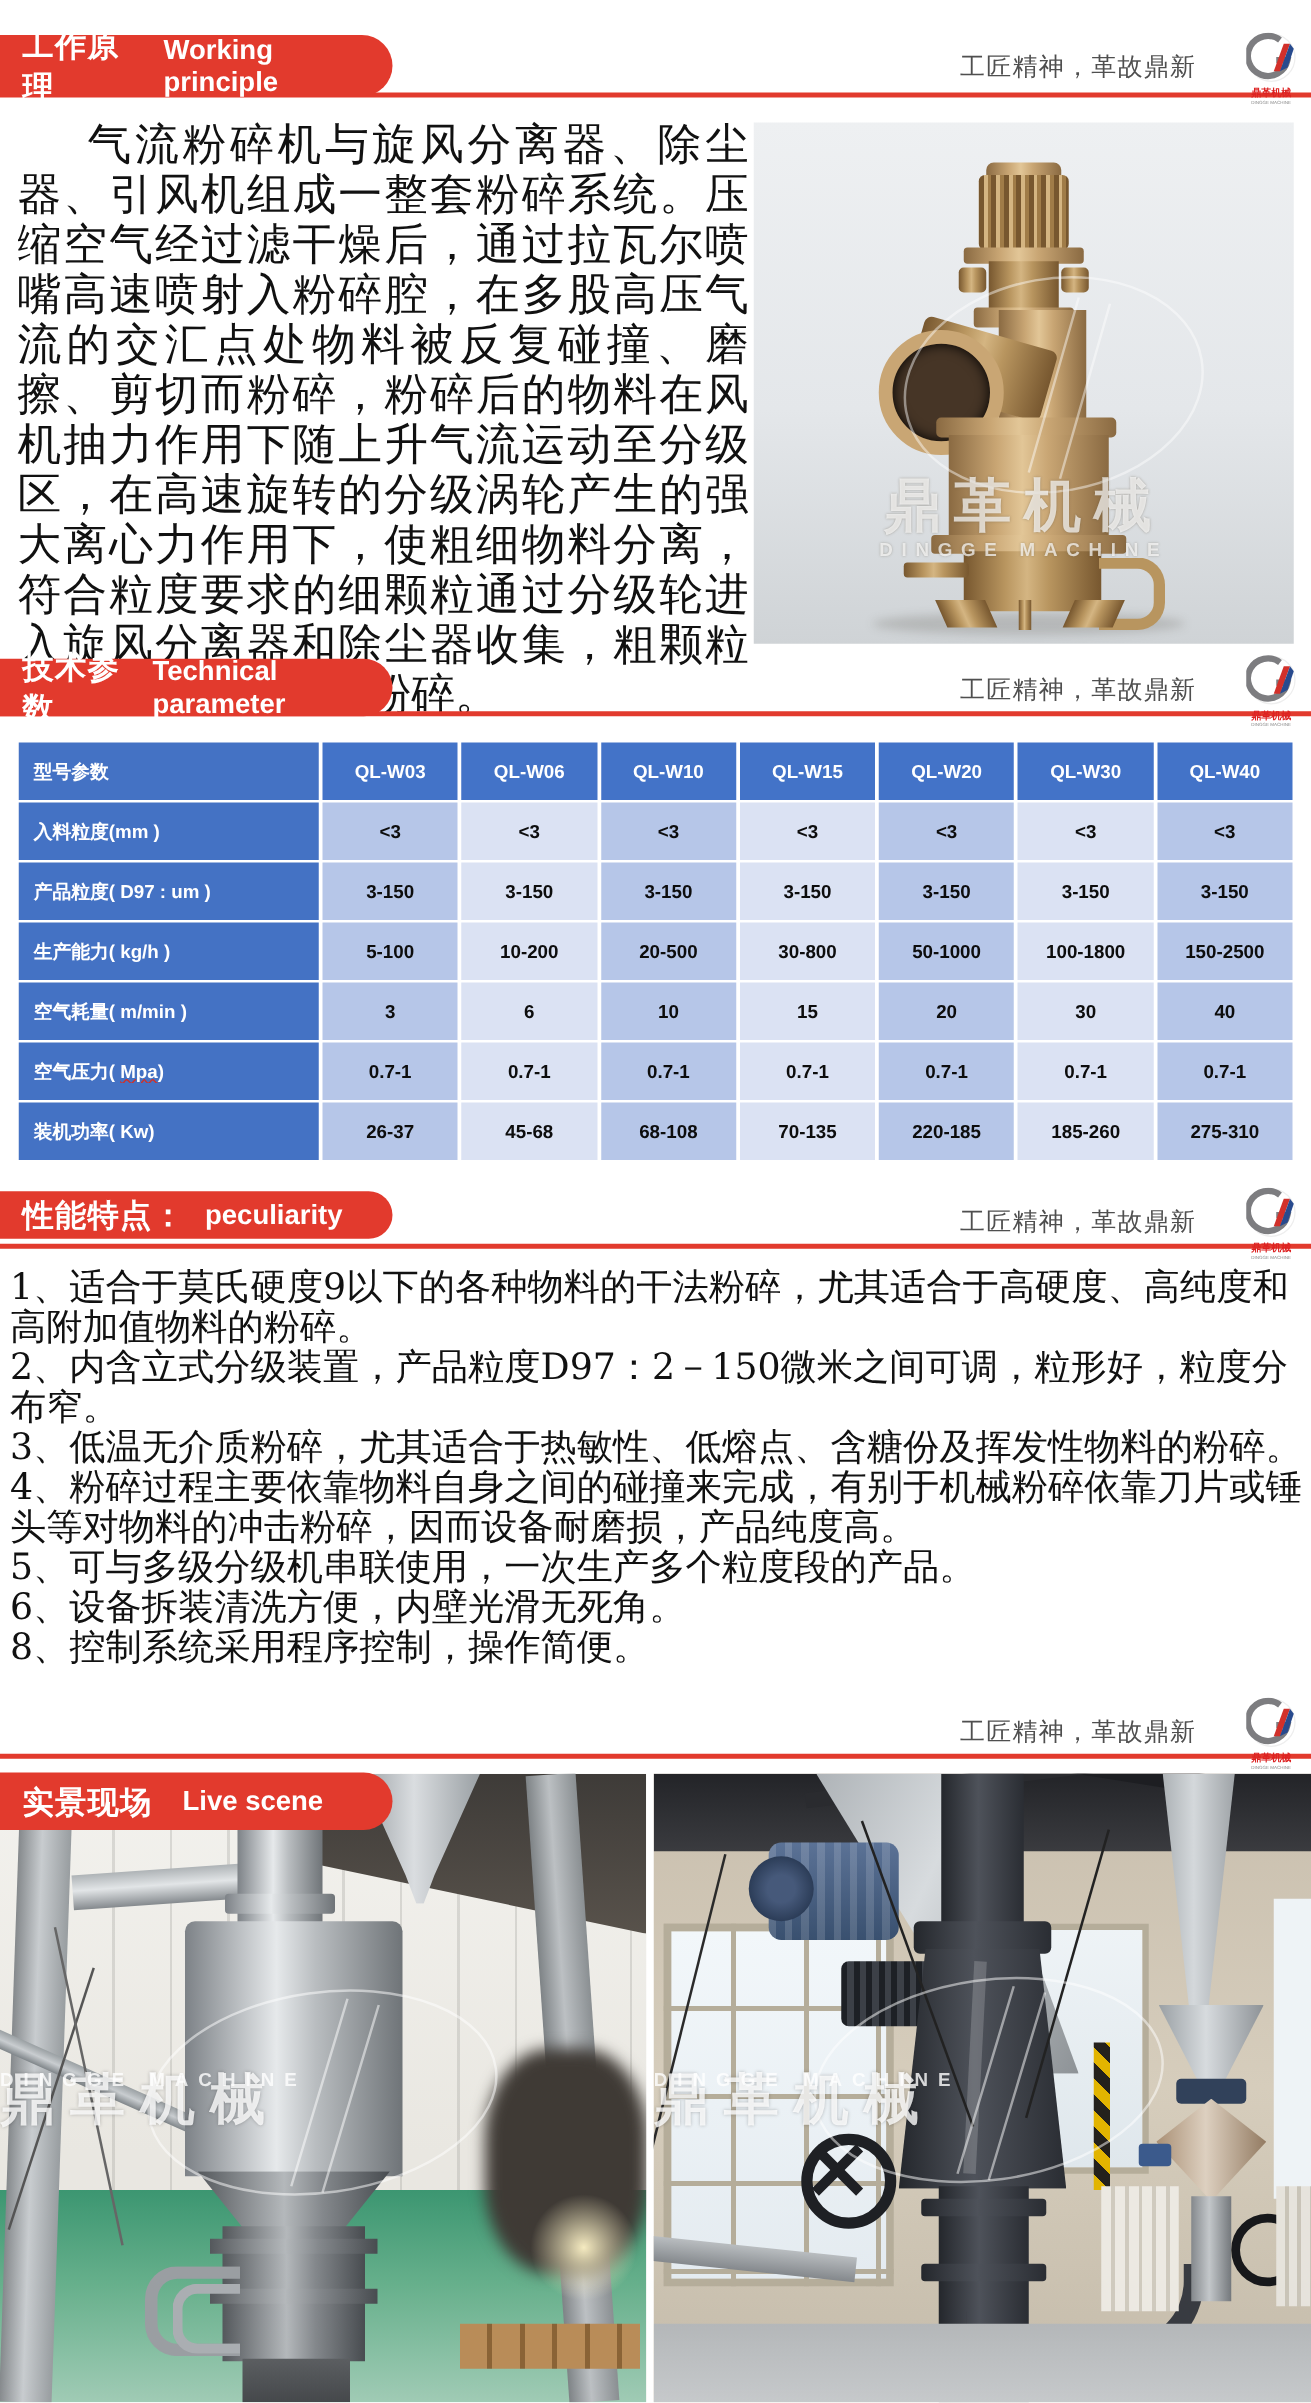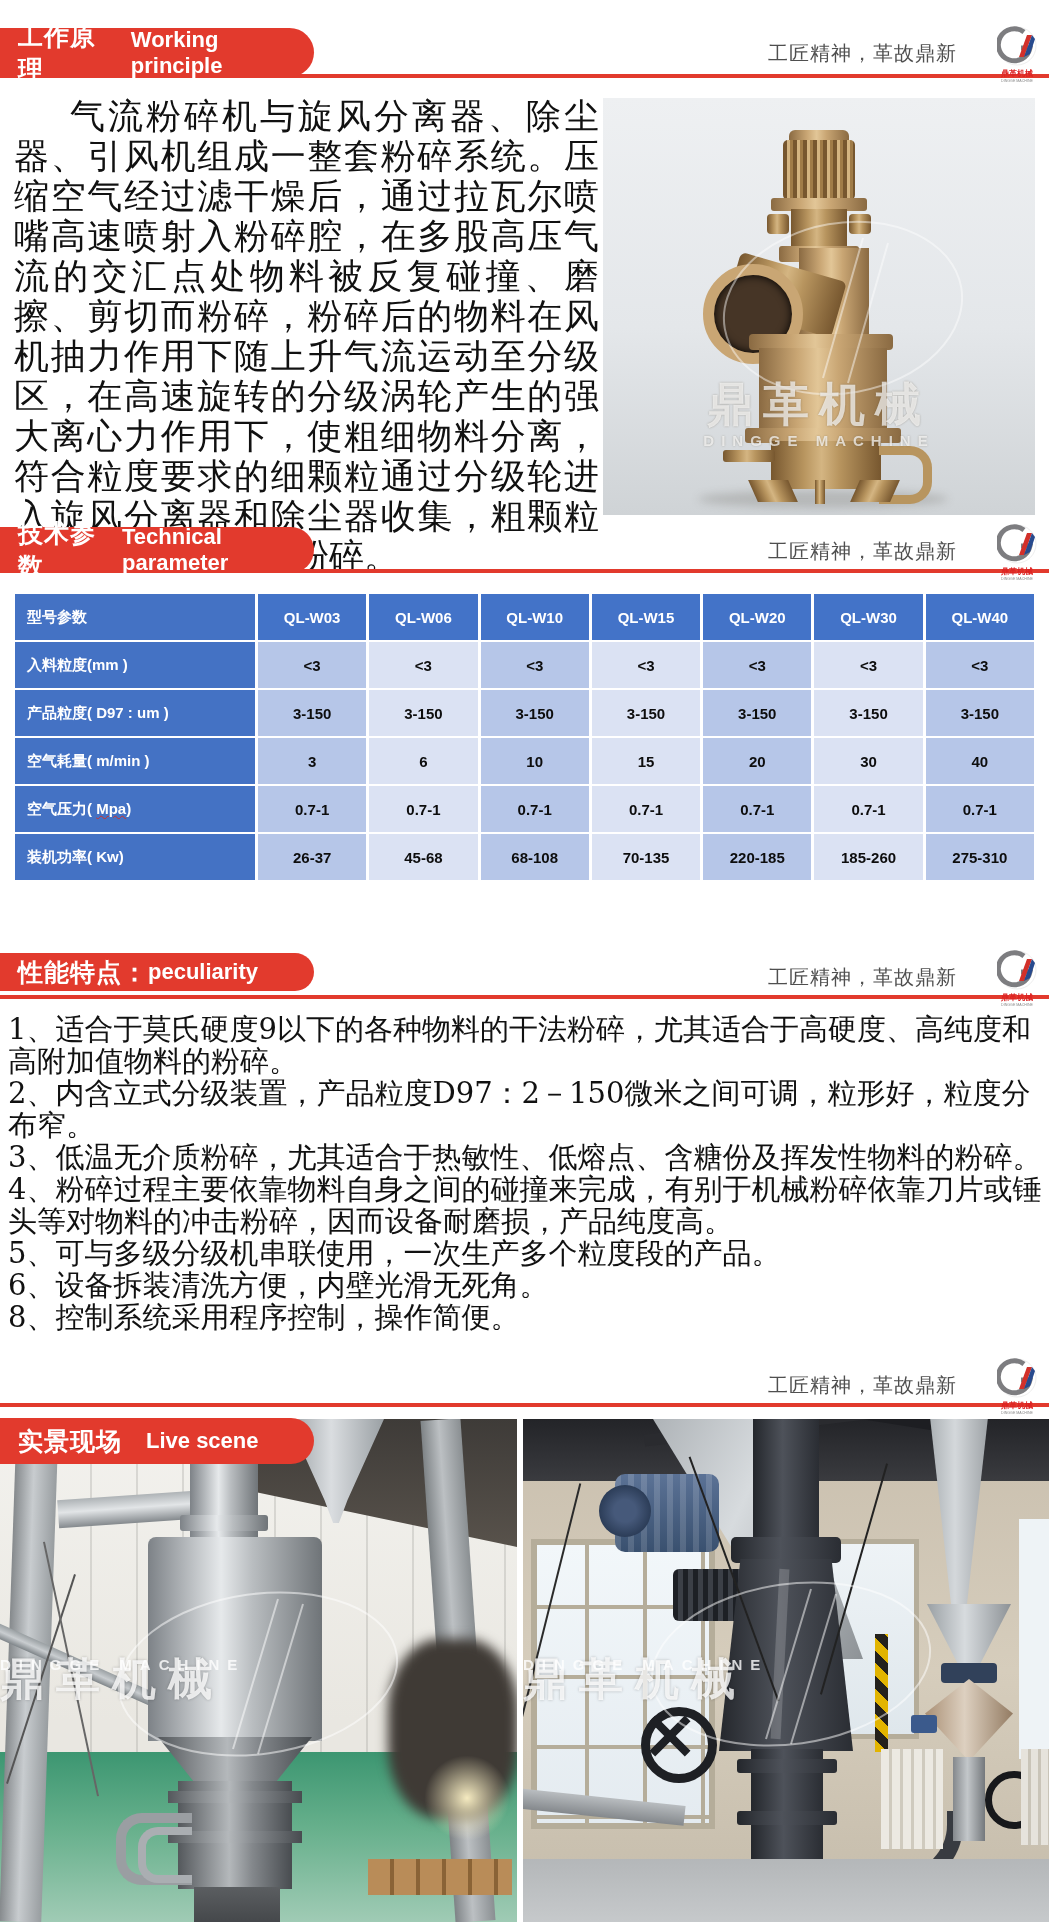--- a/index.html
+++ b/index.html
@@ -165,20 +165,30 @@
           <td class="rowhead">产品粒度( D97 : um )</td>
           <td class="c-dark">3-150</td>
           <td class="c-light">3-150</td>
           <td class="c-dark">3-150</td>
           <td class="c-light">3-150</td>
           <td class="c-dark">3-150</td>
           <td class="c-light">3-150</td>
           <td class="c-dark">3-150</td>
         </tr>
         <tr>
+          <td class="rowhead">生产能力( kg/h )</td>
+          <td class="c-dark">5-100</td>
+          <td class="c-light">10-200</td>
+          <td class="c-dark">20-500</td>
+          <td class="c-light">30-800</td>
+          <td class="c-dark">50-1000</td>
+          <td class="c-light">100-1800</td>
+          <td class="c-dark">150-2500</td>
+        </tr>
+        <tr>
           <td class="rowhead">空气耗量( m/min )</td>
           <td class="c-dark">3</td>
           <td class="c-light">6</td>
           <td class="c-dark">10</td>
           <td class="c-light">15</td>
           <td class="c-dark">20</td>
           <td class="c-light">30</td>
           <td class="c-dark">40</td>
         </tr>
         <tr>
@@ -200,21 +210,21 @@
           <td class="c-dark">220-185</td>
           <td class="c-light">185-260</td>
           <td class="c-dark">275-310</td>
         </tr>
       </tbody>
   </table>
 
   <div class="banner-line" style="top:995px"></div>
   <div class="ribbon" style="top:953px;height:38px">
     <span class="cn">性能特点：</span>
-    <span class="en" style="margin-left:0">peculiarity</span>
+    <span class="en" style="margin-left:16px">peculiarity</span>
   </div>
   <div class="slogan" style="top:964px;right:92px">工匠精神，革故鼎新</div>
   <div class="logo" style="top:950px;right:6px">
     <svg width="40" height="40" viewBox="0 0 40 40">
       <circle cx="20" cy="20" r="19" fill="#fff" stroke="#eee"></circle>
       <path d="M27 6 A16 16 0 1 0 33 22 L24 22" fill="none" stroke="#7d7d80" stroke-width="5"></path>
       <path d="M22 31 L30 9 L35 9 L27 31 Z" fill="#d2302a"></path>
       <path d="M27 31 L35 9 L38 13 L33 28 Z" fill="#274a8e"></path>
     </svg>
     <span class="cn">鼎革机械</span>

